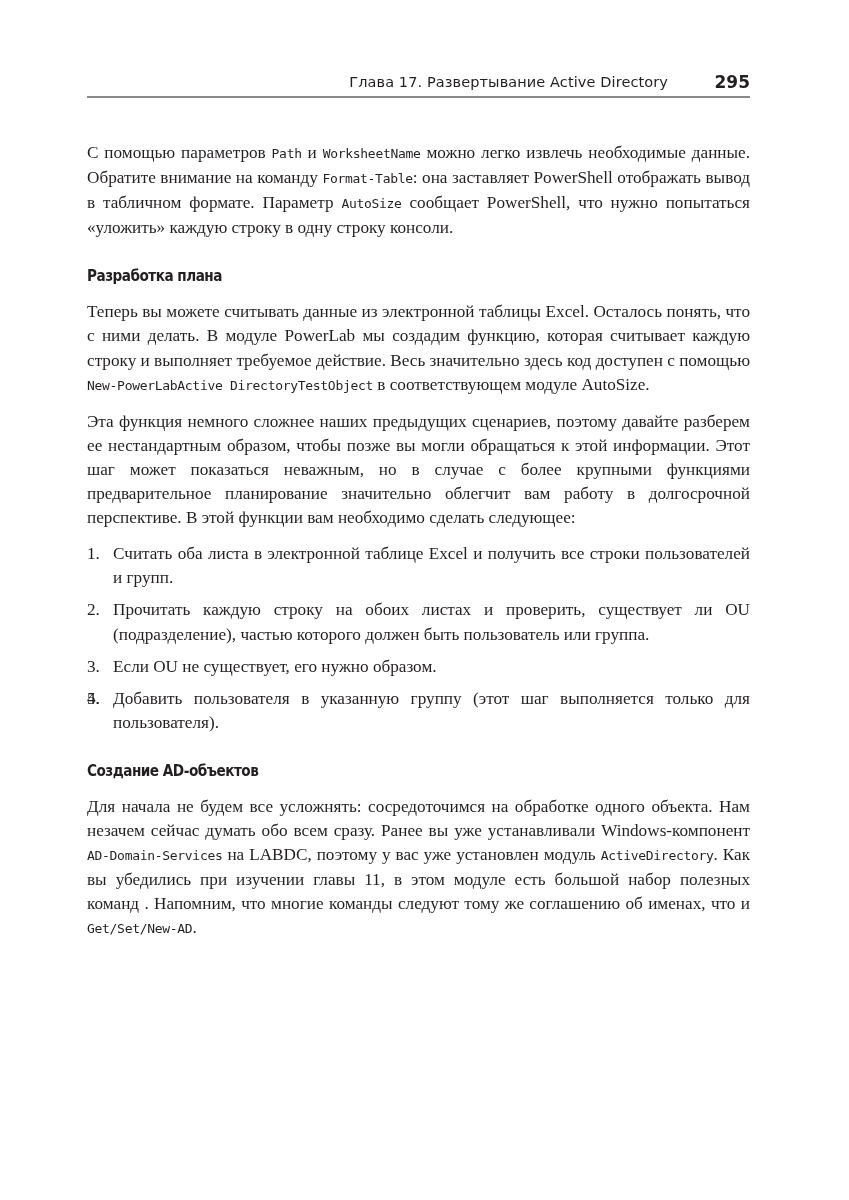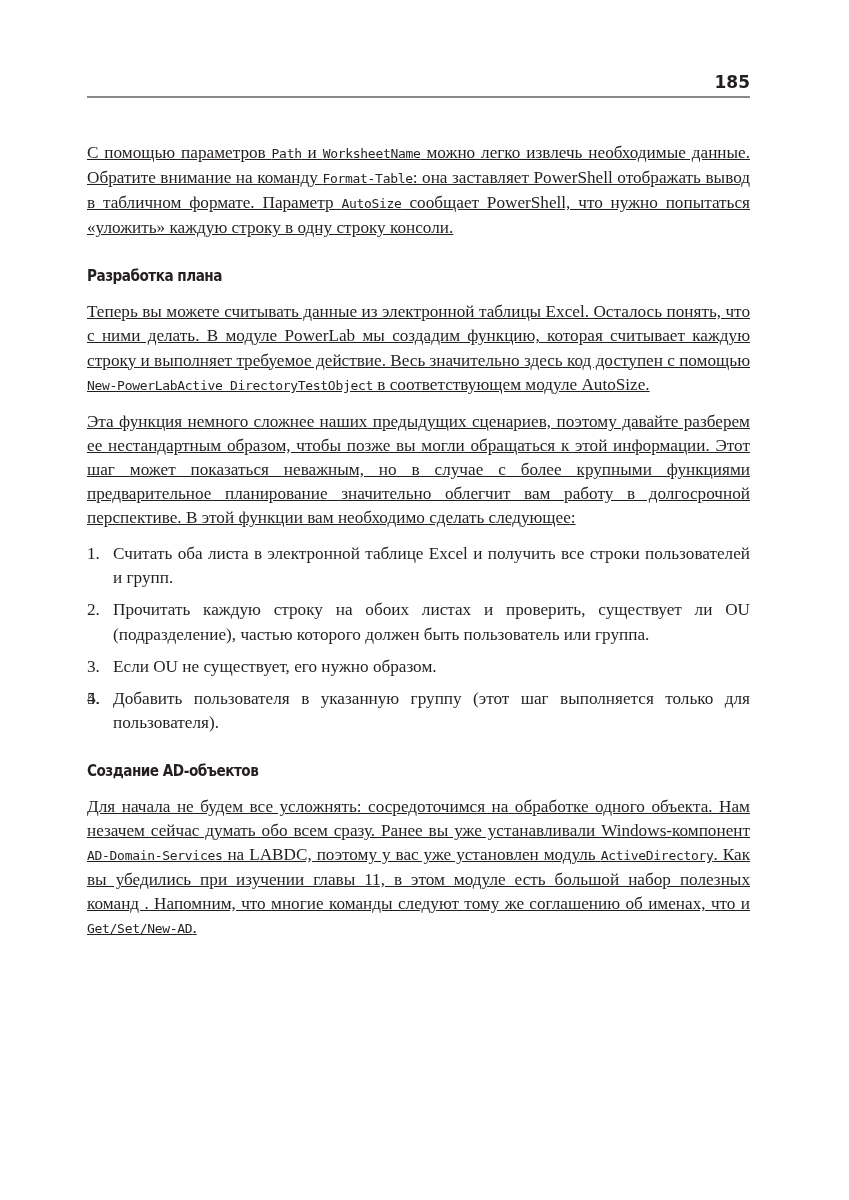--- a/index.html
+++ b/index.html
@@ -10,36 +10,37 @@
     border-bottom: 2px solid #8a8a8a;
     font-family: "DejaVu Sans", sans-serif;
   }
   .rh-title { position: absolute; right: 82px; top: 2px; font-size: 14.5px; color: #231f20; letter-spacing: 0.1px; }
   .rh-page { position: absolute; right: 0; top: 0; font-size: 17px; font-weight: bold; color: #231f20; }
   .content {
     position: absolute; top: 141px; left: 0; width: 663px;
     font-family: "Liberation Serif", serif; font-size: 17.2px; line-height: 24.1px;
     text-align: justify; color: #231f20;
   }
-  .content p { margin: 0 0 12px 0; text-decoration: underline; }
+  .content p { margin: 0 0 12px 0; }
   code, .mono { font-family: "DejaVu Sans Mono", monospace; font-size: 13px; letter-spacing: -0.3px; }
   h3 {
     font-family: "DejaVu Sans", sans-serif; font-weight: bold; font-size: 15.5px;
     letter-spacing: -0.6px; margin: 26px 0 14px 0; line-height: 20px; transform: scaleX(0.88); transform-origin: left;
   }
   ol { list-style: none; margin: 0 0 12px 0; padding: 0; }
   ol li { position: relative; padding-left: 26px; margin-bottom: 8px; }
   ol li .num { position: absolute; left: 0; top: 0; }
 </style>
 </head>
 <body>
 
 <div class="page">
   <div class="running-head">
-    <span class="rh-page">185</span>
+    <span class="rh-title">Глава 17. Развертывание Active Directory</span>
+    <span class="rh-page">295</span>
   </div>
 
   <div class="content">
     <p><span>С помощью параметров </span><code>Path</code><span> и </span><code>WorksheetName</code><span> можно легко извлечь необходимые данные. Обратите внимание на команду </span><code>Format-Table</code><span>: она заставляет PowerShell отображать вывод в табличном формате. Параметр </span><code>AutoSize</code><span> сообщает PowerShell, что нужно попытаться «уложить» каждую строку в одну строку консоли.</span></p>
 
     <h3>Разработка плана</h3>
 
     <p><span>Теперь вы можете считывать данные из электронной таблицы Excel. Осталось понять, что с ними делать. В модуле PowerLab мы создадим функцию, которая считывает каждую строку и выполняет требуемое действие. Весь значительно здесь код доступен с помощью </span><code>New-PowerLabActive DirectoryTestObject</code><span> в соответствующем модуле AutoSize.</span></p>
     <p><span>Эта функция немного сложнее наших предыдущих сценариев, поэтому давайте разберем ее нестандартным образом, чтобы позже вы могли обращаться к этой информации. Этот шаг может показаться неважным, но в случае с более крупными функциями предварительное планирование значительно облегчит вам работу в долгосрочной перспективе. В этой функции вам необходимо сделать следующее:</span></p>
 

